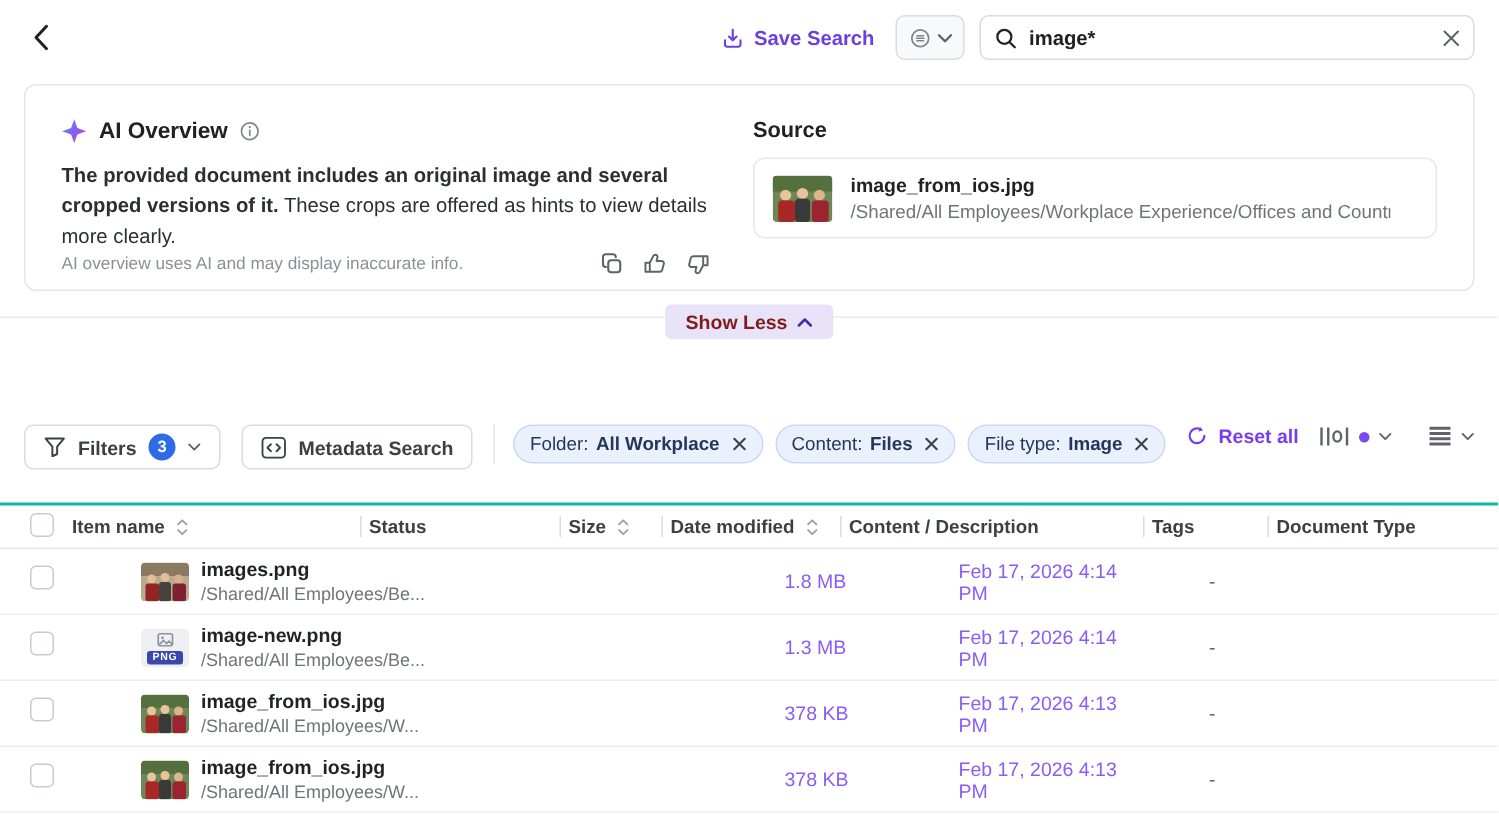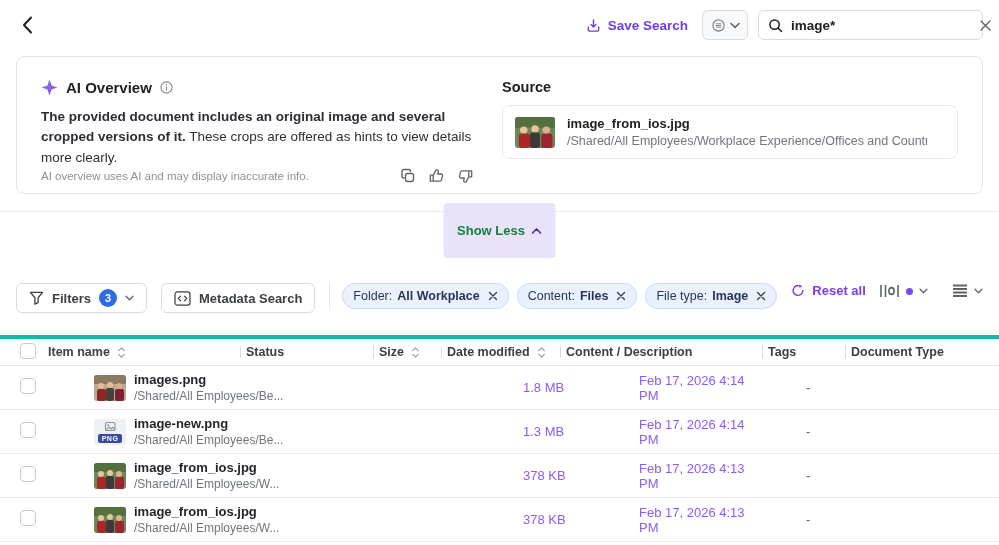--- a/index.html
+++ b/index.html
@@ -7,21 +7,21 @@
     font-family:"Liberation Sans", sans-serif; color:#202124; }
 
   
   .topbar { height:50px; display:flex; align-items:center; padding:0 16px; }
   .back-btn { width:22px; height:22px; display:flex; align-items:center; justify-content:center; cursor:pointer; }
   .page-title { font-size:17px; font-weight:700; margin-left:11px; letter-spacing:.1px; }
   .top-right { margin-left:auto; display:flex; align-items:center; }
   .save-search { display:flex; align-items:center; gap:7px; color:#6b3fe4; font-size:13.5px; font-weight:700; cursor:pointer; }
   .scope-btn { margin-left:14px; height:30px; width:46px; border:1px solid #d8dbe0; border-radius:6px;
     display:flex; align-items:center; justify-content:center; gap:4px; background:#f8f9fa; cursor:pointer; }
-  .search-box { margin-left:10px; width:225px; height:30px; border:1px solid #d8dbe0; border-radius:6px;
+  .search-box { margin-left:10px; width:330px; height:30px; border:1px solid #d8dbe0; border-radius:6px;
     display:flex; align-items:center; padding:0 9px; gap:8px; background:#fff; }
   .search-box input { border:none; outline:none; flex:1; font-size:13.5px; font-weight:600;
     font-family:"Liberation Sans", sans-serif; color:#202124; background:transparent; }
   .clear-x { color:#5f6368; cursor:pointer; display:flex; }
 
   
   .ai-card { margin:6px 16px 0; height:138px; border:1px solid #e3e5e9; border-radius:8px; display:flex; }
   .ai-left { width:485px; padding:22px 24px 14px; display:flex; flex-direction:column; }
   .ai-title-row { display:flex; align-items:center; gap:8px; }
   .ai-title { font-size:15px; font-weight:600; color:#202124; }
@@ -37,21 +37,21 @@
   .source-card { margin-top:10px; border:1px solid #e6e8ec; border-radius:8px; padding:10px 12px;
     display:flex; align-items:center; gap:12px; cursor:pointer; }
   .source-thumb { width:40px; height:31px; border-radius:3px; overflow:hidden; flex:none; }
   .source-name { font-size:13px; font-weight:700; }
   .source-path { font-size:12.5px; color:#70757a; margin-top:3px; white-space:nowrap; overflow:hidden; max-width:360px; }
 
   
   .showless-wrap { position:relative; height:48px; }
   .showless-wrap .hline { position:absolute; left:0; right:0; top:17px; height:1px; background:#e9ebee; }
   .showless-btn { position:absolute; left:50%; transform:translateX(-50%); top:9px;
-    background:#e8e3f8; color:#15803d; border:none; border-radius:4px; padding:20px 14px;
+    background:#e8e3f8; color:#7f1d1d; border:none; border-radius:4px; padding:4px 14px;
     font-size:13px; font-weight:700; font-family:"Liberation Sans", sans-serif;
     display:flex; align-items:center; gap:7px; cursor:pointer; z-index:1; }
 
   
   .toolbar { margin:41px 16px 0; height:30px; display:flex; align-items:flex-start; }
   .tb-btn { height:30px; border:1px solid #d8dbe0; border-radius:6px; background:#fff; display:flex;
     align-items:center; gap:8px; padding:0 12px; font-size:13px; font-weight:700; color:#3c4043; cursor:pointer; }
   .filters-badge { background:#2e6be6; color:#fff; font-size:11px; font-weight:700; width:18px; height:18px;
     border-radius:50%; display:flex; align-items:center; justify-content:center; }
   .tb-sep { width:1px; height:26px; background:#e2e5e9; margin:0 12px 0 14px; }
@@ -61,21 +61,21 @@
   .chip b { font-weight:700; }
   .chip .x { margin-left:3px; display:flex; cursor:pointer; }
   .reset-all { margin-left:14px; display:flex; align-items:center; gap:7px; color:#7a3bf0;
     font-size:13px; font-weight:700; cursor:pointer; }
   .view-controls { margin-left:auto; display:flex; align-items:center; gap:24px; }
   .vc { display:flex; align-items:center; gap:6px; cursor:pointer; }
   .dot { width:7px; height:7px; border-radius:50%; background:#7a4bf0; }
 
   
   .grid { display:grid; grid-template-columns:36px 204px 133px 68px 119px 202px 83px 1fr; align-items:center; }
-  .thead { margin-top:22px; height:31px; border-top:4px solid #14b8a6; border-bottom:1px solid #e4e7ea;
+  .thead { margin-top:22px; height:31px; border-top:2px solid #14b8a6; border-bottom:1px solid #e4e7ea;
     font-size:12.5px; font-weight:700; color:#3c4043; }
   .hcell { position:relative; padding-left:6px; display:flex; align-items:center; gap:7px; height:100%; }
   .hcell.noline { padding-left:12px; }
   .hcell .vline { position:absolute; left:0; top:7px; bottom:7px; width:1px; background:#d9dce1; }
   .c-check { padding-left:20px; }
   .checkbox { width:16px; height:16px; border:1.5px solid #c6cbd2; border-radius:4px; background:#fff;
     display:inline-block; cursor:pointer; }
   .trow { height:44px; border-bottom:1px solid #eceef1; background:#fff;gap:48px; }
   .c-name { display:flex; align-items:center; }
   .thumb { width:32px; height:26px; border-radius:3px; overflow:hidden; flex:none; margin-left:10px; position:relative; }

